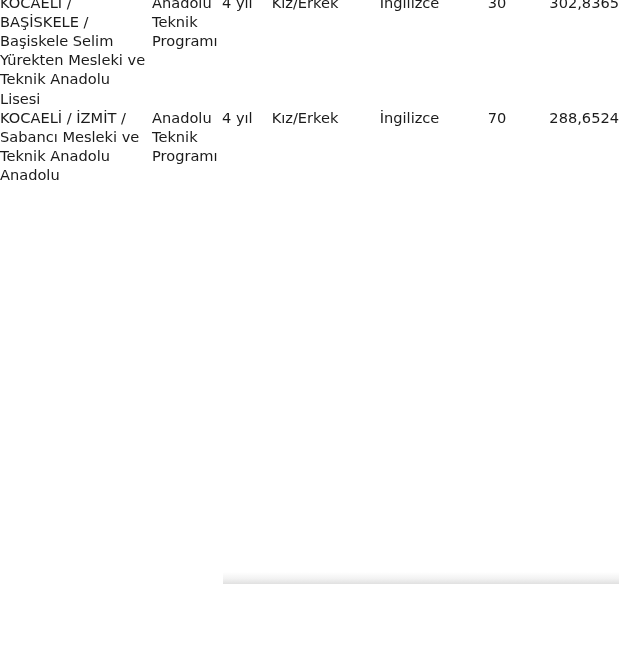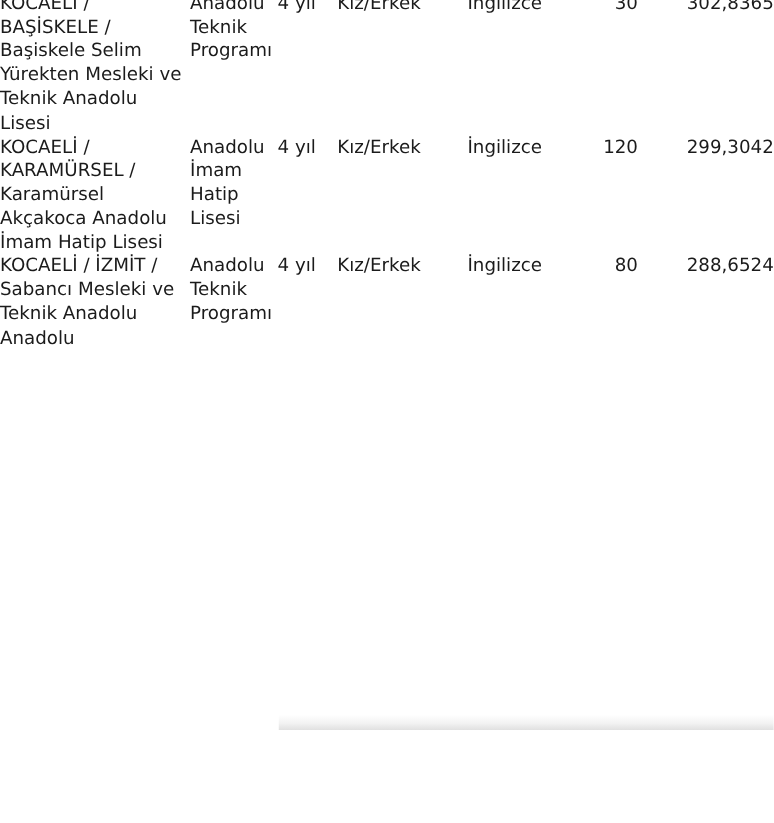--- a/index.html
+++ b/index.html
@@ -119,35 +119,26 @@
       <tr class="school-row">
             <td class="col-school">KOCAELİ / BAŞİSKELE / Başiskele Selim Yürekten Mesleki ve Teknik Anadolu Lisesi</td>
             <td class="col-program">Anadolu Teknik Programı</td>
             <td class="col-duration">4 yıl</td>
             <td class="col-gender">Kız/Erkek</td>
             <td class="col-language">İngilizce</td>
             <td class="col-quota">30</td>
             <td class="col-score">302,8365</td>
           </tr>
           <tr class="school-row">
-            <td class="col-school">KOCAELİ / KARAMÜRSEL / Karamürsel Akçakoca Anadolu İmam Hatip Lisesi</td>
-            <td class="col-program">Anadolu İmam Hatip Lisesi</td>
-            <td class="col-duration">4 yıl</td>
-            <td class="col-gender">Kız/Erkek</td>
-            <td class="col-language">İngilizce</td>
-            <td class="col-quota">120</td>
-            <td class="col-score">299,3042</td>
-          </tr>
-          <tr class="school-row">
             <td class="col-school">KOCAELİ / İZMİT / Sabancı Mesleki ve Teknik Anadolu Anadolu</td>
             <td class="col-program">Anadolu Teknik Programı</td>
             <td class="col-duration">4 yıl</td>
             <td class="col-gender">Kız/Erkek</td>
             <td class="col-language">İngilizce</td>
-            <td class="col-quota">80</td>
+            <td class="col-quota">70</td>
             <td class="col-score">288,6524</td>
           </tr>
         </tbody>
     </table>
   </div>
   <div id="bottom-scroll-shadow">
     <div class="notch"></div>
   </div>
 </div>
 

